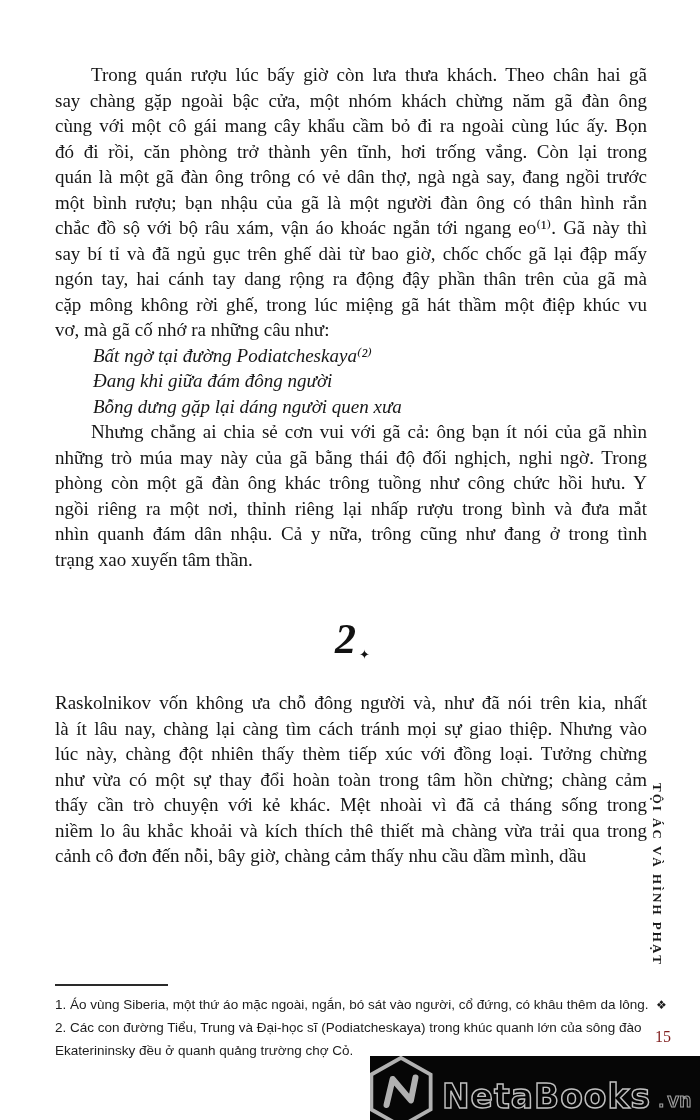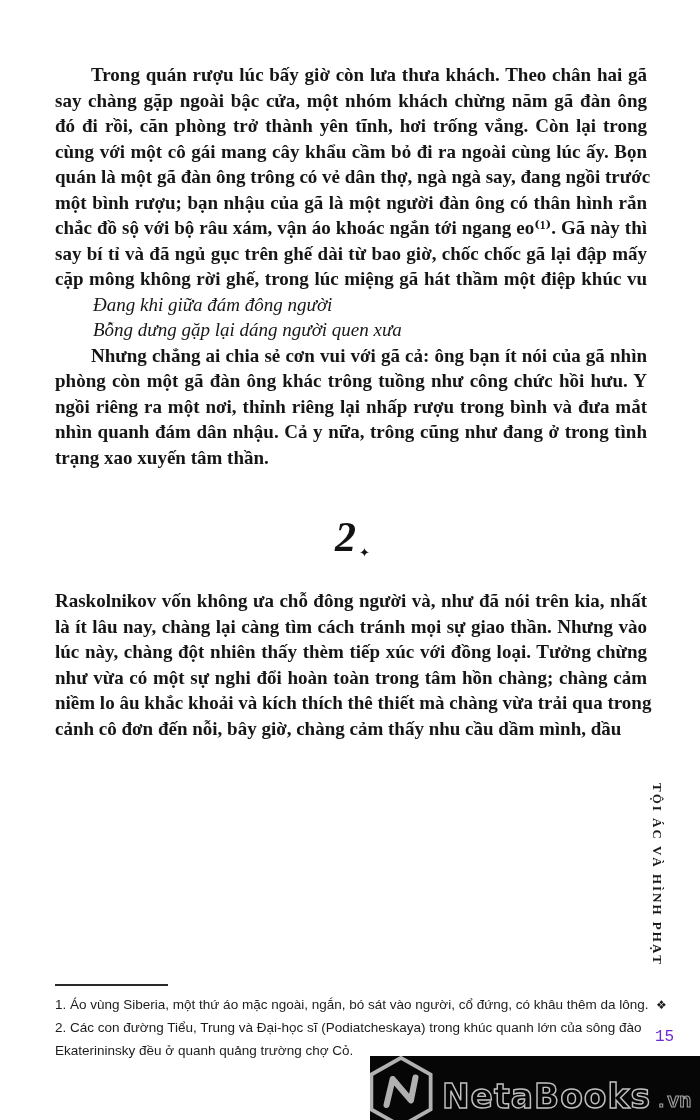--- a/index.html
+++ b/index.html
@@ -10,21 +10,21 @@
     color:#161616;
   }
 
   
   .body-col {
     position:absolute; left:55px; top:62px; width:592px;
     font-size:19px; line-height:25.5px;
   }
   .jline {
     white-space:nowrap; height:25.5px; line-height:25.5px;
-    text-align:justify; text-align-last:justify; text-justify:inter-word;font-weight:bold;
+    text-align:justify; text-align-last:justify; text-justify:inter-word;
   }
   .jline.lastline { text-align-last:left; }
   .jline.indent { padding-left:36px; }
   .vline {
     white-space:nowrap; height:25.5px; line-height:25.5px;
     margin-left:38px; font-style:italic;
   }
   .pline {
     white-space:nowrap; height:25.5px; line-height:25.5px;
     margin-left:38px;
@@ -61,21 +61,21 @@
   .sidebar-title {
     position:absolute; left:649px; top:783px; height:200px;
     writing-mode:vertical-rl;
     font-size:13px; font-weight:bold; letter-spacing:2px; color:#1a1a1a;
     white-space:nowrap;
   }
   .sidebar-ornament {
     position:absolute; left:656px; top:998px; font-size:12px; color:#1a1a1a;
   }
   .page-number {
-    position:absolute; left:655px; top:1028px; font-size:16px; color:#6d28d9;font-family:Liberation Mono, monospace;
+    position:absolute; left:655px; top:1028px; font-size:16px; color:#7f1d1d;
   }
 
   
   .watermark {
     position:absolute; left:370px; top:1056px; width:330px; height:80px;
     background:#060606; overflow:hidden;
     display:flex; align-items:center;
   }
   .wm-logo { flex:0 0 auto; margin-left:-8px; margin-top:-4px; }
   .wm-text {
@@ -93,45 +93,50 @@
 </style>
 </head>
 <body>
 
 <div class="page">
 
   <div class="body-col" id="body-col">
       <div>
         <div class="jline indent">Trong quán rượu lúc bấy giờ còn lưa thưa khách. Theo chân hai gã</div>
         <div class="jline">say chàng gặp ngoài bậc cửa, một nhóm khách chừng năm gã đàn ông</div>
+        <div class="jline">cùng với một cô gái mang cây khẩu cầm bỏ đi ra ngoài cùng lúc ấy. Bọn</div>
         <div class="jline">đó đi rồi, căn phòng trở thành yên tĩnh, hơi trống vắng. Còn lại trong</div>
-        <div class="jline">cùng với một cô gái mang cây khẩu cầm bỏ đi ra ngoài cùng lúc ấy. Bọn</div>
         <div class="jline">quán là một gã đàn ông trông có vẻ dân thợ, ngà ngà say, đang ngồi trước</div>
         <div class="jline">một bình rượu; bạn nhậu của gã là một người đàn ông có thân hình rắn</div>
         <div class="jline">chắc đồ sộ với bộ râu xám, vận áo khoác ngắn tới ngang eo⁽¹⁾. Gã này thì</div>
         <div class="jline">say bí tỉ và đã ngủ gục trên ghế dài từ bao giờ, chốc chốc gã lại đập mấy</div>
+        <div class="jline">ngón tay, hai cánh tay dang rộng ra động đậy phần thân trên của gã mà</div>
         <div class="jline">cặp mông không rời ghế, trong lúc miệng gã hát thầm một điệp khúc vu</div>
+        <div class="jline lastline">vơ, mà gã cố nhớ ra những câu như:</div>
       </div>
       <div>
+        <div class="vline">Bất ngờ tại đường Podiatcheskaya⁽²⁾</div>
         <div class="vline">Đang khi giữa đám đông người</div>
         <div class="vline">Bỗng dưng gặp lại dáng người quen xưa</div>
       </div>
       <div>
         <div class="jline indent">Nhưng chẳng ai chia sẻ cơn vui với gã cả: ông bạn ít nói của gã nhìn</div>
+        <div class="jline">những trò múa may này của gã bằng thái độ đối nghịch, nghi ngờ. Trong</div>
         <div class="jline">phòng còn một gã đàn ông khác trông tuồng như công chức hồi hưu. Y</div>
         <div class="jline">ngồi riêng ra một nơi, thỉnh riêng lại nhấp rượu trong bình và đưa mắt</div>
         <div class="jline">nhìn quanh đám dân nhậu. Cả y nữa, trông cũng như đang ở trong tình</div>
         <div class="jline lastline">trạng xao xuyến tâm thần.</div>
       </div>
       <div class="heading"><span class="hnum">2</span><span class="hstar">✦</span></div>
       <div>
         <div class="jline">Raskolnikov vốn không ưa chỗ đông người và, như đã nói trên kia, nhất</div>
-        <div class="jline">là ít lâu nay, chàng lại càng tìm cách tránh mọi sự giao thần. Nhưng vào</div>
+        <div class="jline">là ít lâu nay, chàng lại càng tìm cách tránh mọi sự giao thiệp. Nhưng vào</div>
         <div class="jline">lúc này, chàng đột nhiên thấy thèm tiếp xúc với đồng loại. Tưởng chừng</div>
-        <div class="jline">như vừa có một sự nghi đổi hoàn toàn trong tâm hồn chàng; chàng cảm</div>
+        <div class="jline">như vừa có một sự thay đổi hoàn toàn trong tâm hồn chừng; chàng cảm</div>
+        <div class="jline">thấy cần trò chuyện với kẻ khác. Mệt nhoài vì đã cả tháng sống trong</div>
         <div class="jline">niềm lo âu khắc khoải và kích thích thê thiết mà chàng vừa trải qua trong</div>
         <div class="jline lastline">cảnh cô đơn đến nỗi, bây giờ, chàng cảm thấy nhu cầu dầm mình, dầu</div>
       </div>
     </div>
 
   <div class="footnotes">
     <div class="fn-rule"></div>
     <div id="fn-list">
         <div>
           <div class="fnline lastline">1. Áo vùng Siberia, một thứ áo mặc ngoài, ngắn, bó sát vào người, cổ đứng, có khâu thêm da lông.</div>

